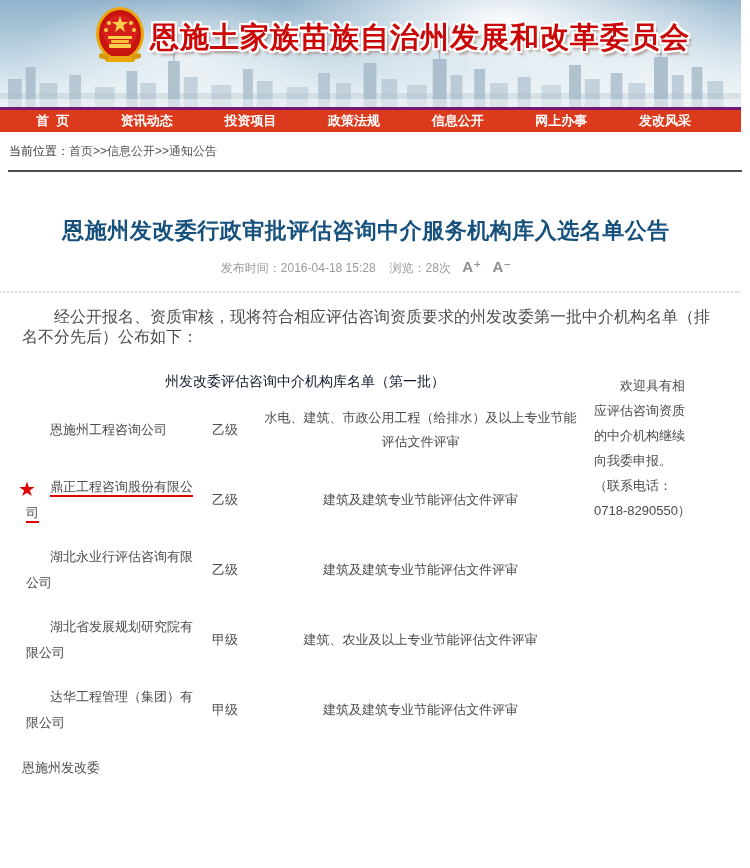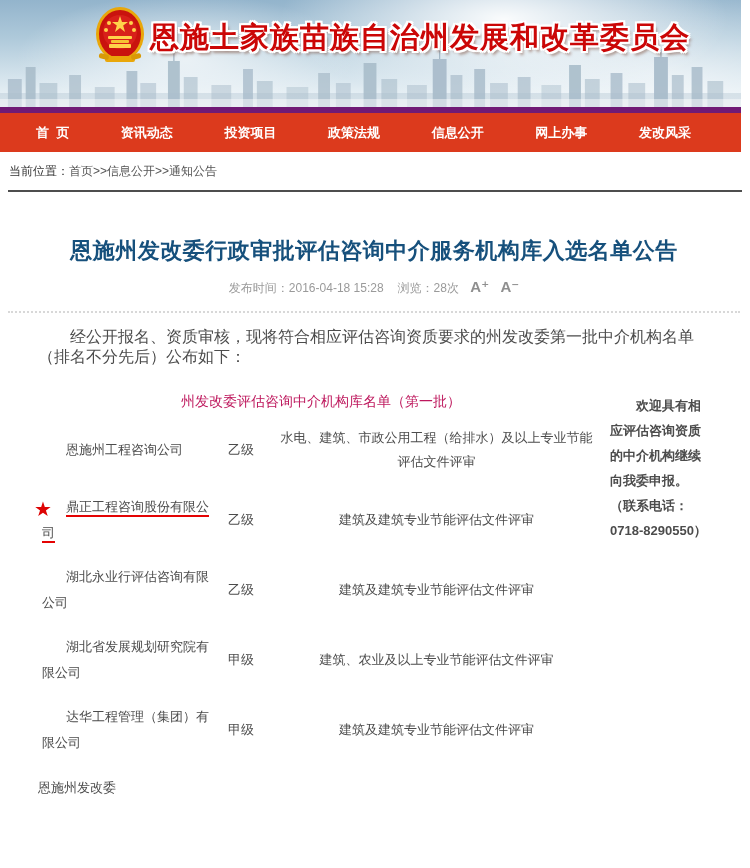--- a/index.html
+++ b/index.html
@@ -29,55 +29,55 @@
     font-size:29px; font-weight:bold; letter-spacing:1px; color:#cb0606;
     text-shadow:
       -2px -2px 0 #fff, 2px -2px 0 #fff, -2px 2px 0 #fff, 2px 2px 0 #fff,
       -2px 0 0 #fff, 2px 0 0 #fff, 0 -2px 0 #fff, 0 2px 0 #fff,
       3px 4px 3px rgba(120,70,50,0.55);
     white-space:nowrap;
   }
 
   
   .nav {
-    height:45px; background:#dc3a1d; border-top:6px solid #701a75;
+    height:25px; background:#dc3a1d; border-top:3px solid #701a75;
     display:flex; align-items:center; justify-content:space-between;
     padding:0 50px 0 36px;
   }
   .nav-item {
     color:#fff; font-size:13px; font-weight:bold; cursor:pointer; white-space:pre;
   }
 
   
   .breadcrumb { padding:11px 0 7px 9px; font-size:12px; color:#555; }
   .breadcrumb b { color:#333; font-weight:normal; }
   .crumb-path { color:#555; }
   .top-divider { margin:3px 8px 0 8px; border-top:2px solid #4e4e4e; }
 
   
-  .article { padding:0 40px 0 38px; }
+  .article { padding:0 40px 0 22px; }
   .article-title {
     margin-top:44px; text-align:center;
     font-size:22px; font-weight:bold; color:#16507c; letter-spacing:0.5px;
   }
   .meta { margin-top:12px; text-align:center; font-size:12px; color:#9a9a9a; }
   .meta .gap { display:inline-block; width:14px; }
   .font-btn {
     display:inline-block; color:#8f8f8f; font-size:15px; font-weight:bold;
     margin-left:8px; cursor:pointer;
   }
   .dotted { margin:14px -30px 0 -30px; border-bottom:2px dotted #d8d8d8; }
 
   .intro { margin-top:14px; font-size:16px; line-height:20px; text-indent:2em; color:#4c4c4c; }
 
   .cols { display:flex; margin-top:26px; }
   .col-main { width:566px; }
-  .col-side { width:100px; margin-left:6px; font-size:13px; line-height:25px; text-indent:2em; color:#4c4c4c;font-weight:bold; }
-
-  .list-title { text-align:center; font-size:14px; color:#be185d; margin-bottom:4px; }
+  .col-side { width:100px; margin-left:6px; font-size:13px; line-height:25px; text-indent:2em; color:#4c4c4c; }
+
+  .list-title { text-align:center; font-size:14px; color:#0f172a; margin-bottom:4px; }
 
   table.roster { border-collapse:collapse; width:566px; table-layout:fixed; }
   table.roster td, table.roster th { font-weight:normal; vertical-align:middle; }
   col.c-name  { width:175px; }
   col.c-grade { width:56px; }
   col.c-scope { width:335px; }
   th.h-name { text-align:left; padding-left:2px; text-indent:24px; font-weight:bold; color:#3f3f3f; font-size:13px; height:64px; }
   th.h-grade { font-weight:bold; color:#3f3f3f; font-size:13px; word-break:break-all; line-height:24px; text-align:center; }
   th.h-scope { font-weight:bold; color:#3f3f3f; font-size:13px; text-align:center; }
   td { height:70px; font-size:13px; color:#4c4c4c; }

